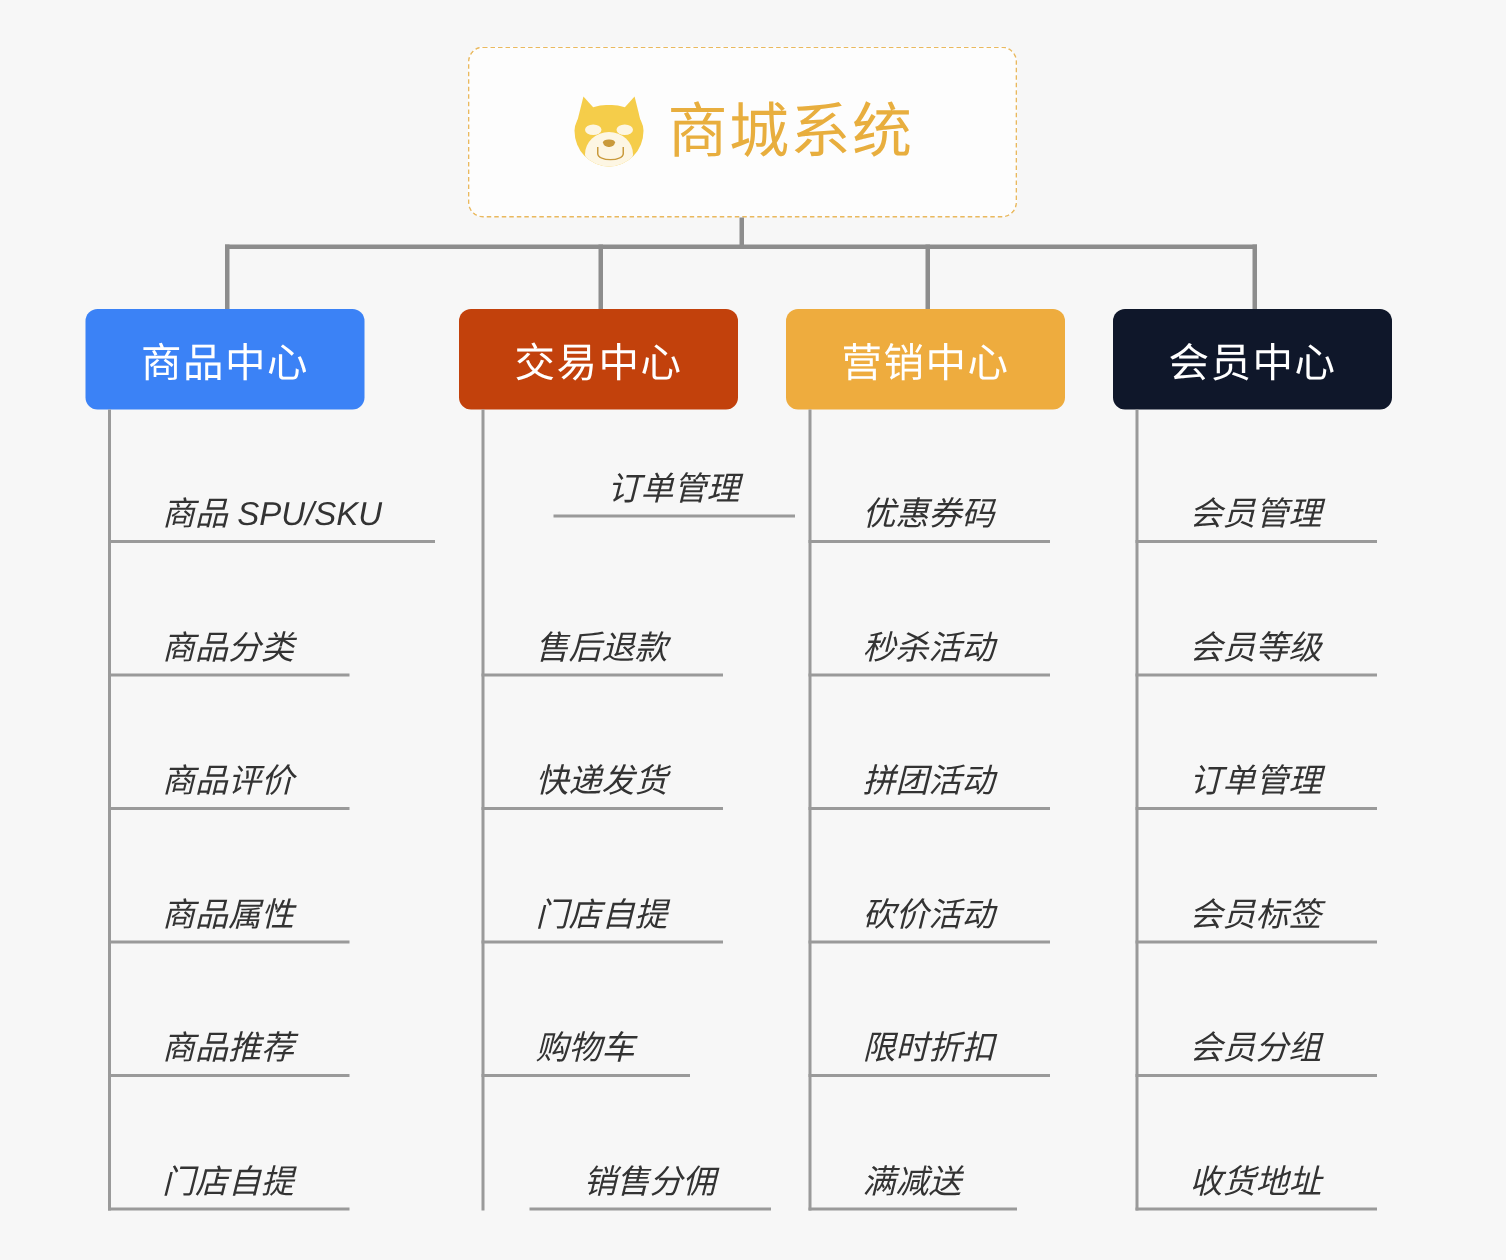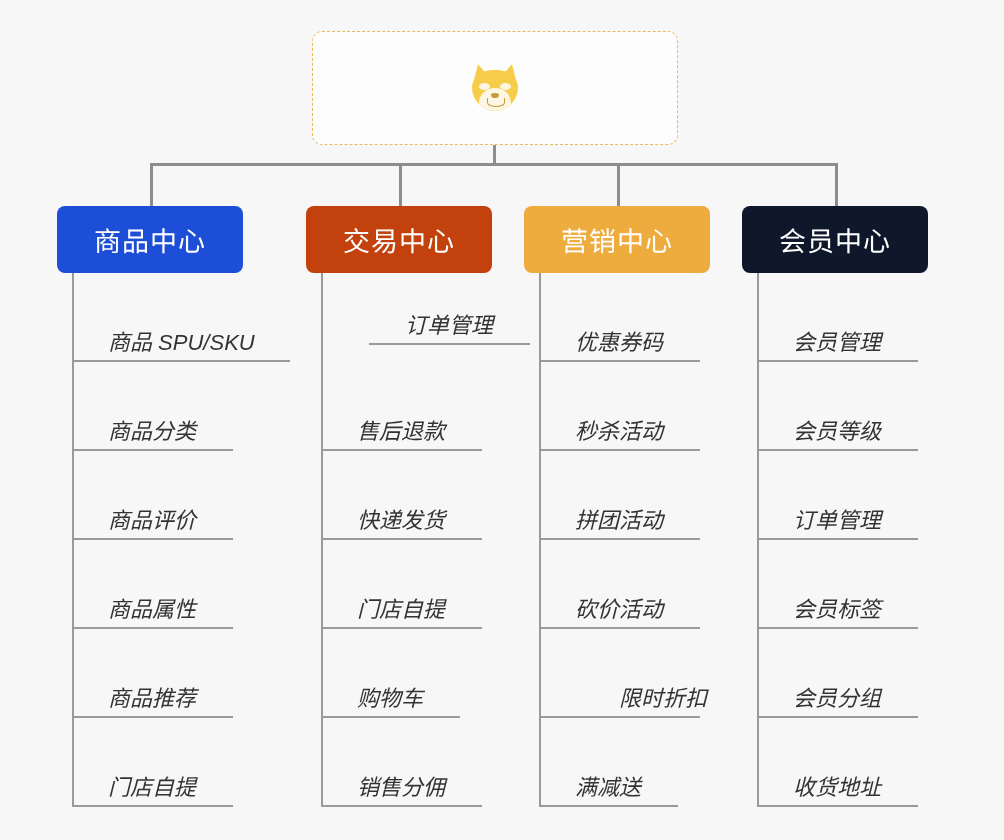--- a/index.html
+++ b/index.html
@@ -184,31 +184,32 @@
       <span class="ear left"></span>
       <span class="ear right"></span>
       <span class="head">
         <span class="muzzle"></span>
         <span class="eye left"></span>
         <span class="eye right"></span>
         <span class="nose"></span>
         <span class="mouth"></span>
       </span>
     </div>
+    <div class="root-title">商城系统</div>
   </div>
 
   <div class="conn v" style="left:493px; top:145px;  height:20px;"></div>
   <div class="conn h" style="left:150px; top:163px;  width:688px;"></div>
   <div class="conn v" style="left:150px; top:163px;  height:45px;"></div>
   <div class="conn v" style="left:399px; top:163px;  height:45px;"></div>
   <div class="conn v" style="left:617px; top:163px;  height:45px;"></div>
   <div class="conn v" style="left:835px; top:163px;  height:45px;"></div>
 
   <div class="column" style="left:57px;">
-    <div class="cat-header" style="background:#1d4ed8;">
+    <div class="cat-header" style="background:#3b82f6;">
       <span>商品中心</span>
     </div>
     <div class="spine" style="height:534px;"></div>
     <div class="leaf" style="top:67px;  width:218px;">
       <span class="leaf-label">商品 SPU/SKU</span>
     </div>
     <div class="leaf" style="top:156px; width:161px;">
       <span class="leaf-label">商品分类</span>
     </div>
     <div class="leaf" style="top:245px; width:161px;">
@@ -238,21 +239,21 @@
     </div>
     <div class="leaf" style="top:245px; width:161px;">
       <span class="leaf-label">快递发货</span>
     </div>
     <div class="leaf" style="top:334px; width:161px;">
       <span class="leaf-label">门店自提</span>
     </div>
     <div class="leaf" style="top:423px; width:139px;">
       <span class="leaf-label">购物车</span>
     </div>
-    <div class="leaf" style="top:512px; width:161px;">
+    <div class="leaf" style="top:512px; width:161px;margin-left:32px;">
       <span class="leaf-label">销售分佣</span>
     </div>
   </div>
 
   <div class="column" style="left:524px;">
     <div class="cat-header" style="background:#eeac3e;">
       <span>营销中心</span>
     </div>
     <div class="spine" style="height:534px;"></div>
     <div class="leaf" style="top:67px;  width:161px;">
@@ -260,21 +261,21 @@
     </div>
     <div class="leaf" style="top:156px; width:161px;">
       <span class="leaf-label">秒杀活动</span>
     </div>
     <div class="leaf" style="top:245px; width:161px;">
       <span class="leaf-label">拼团活动</span>
     </div>
     <div class="leaf" style="top:334px; width:161px;">
       <span class="leaf-label">砍价活动</span>
     </div>
-    <div class="leaf" style="top:423px; width:161px;padding-left:44px;">
+    <div class="leaf" style="top:423px; width:161px;">
       <span class="leaf-label">限时折扣</span>
     </div>
     <div class="leaf" style="top:512px; width:139px;">
       <span class="leaf-label">满减送</span>
     </div>
   </div>
 
   <div class="column" style="left:742px;">
     <div class="cat-header" style="background:#0f172a;">
       <span>会员中心</span>

